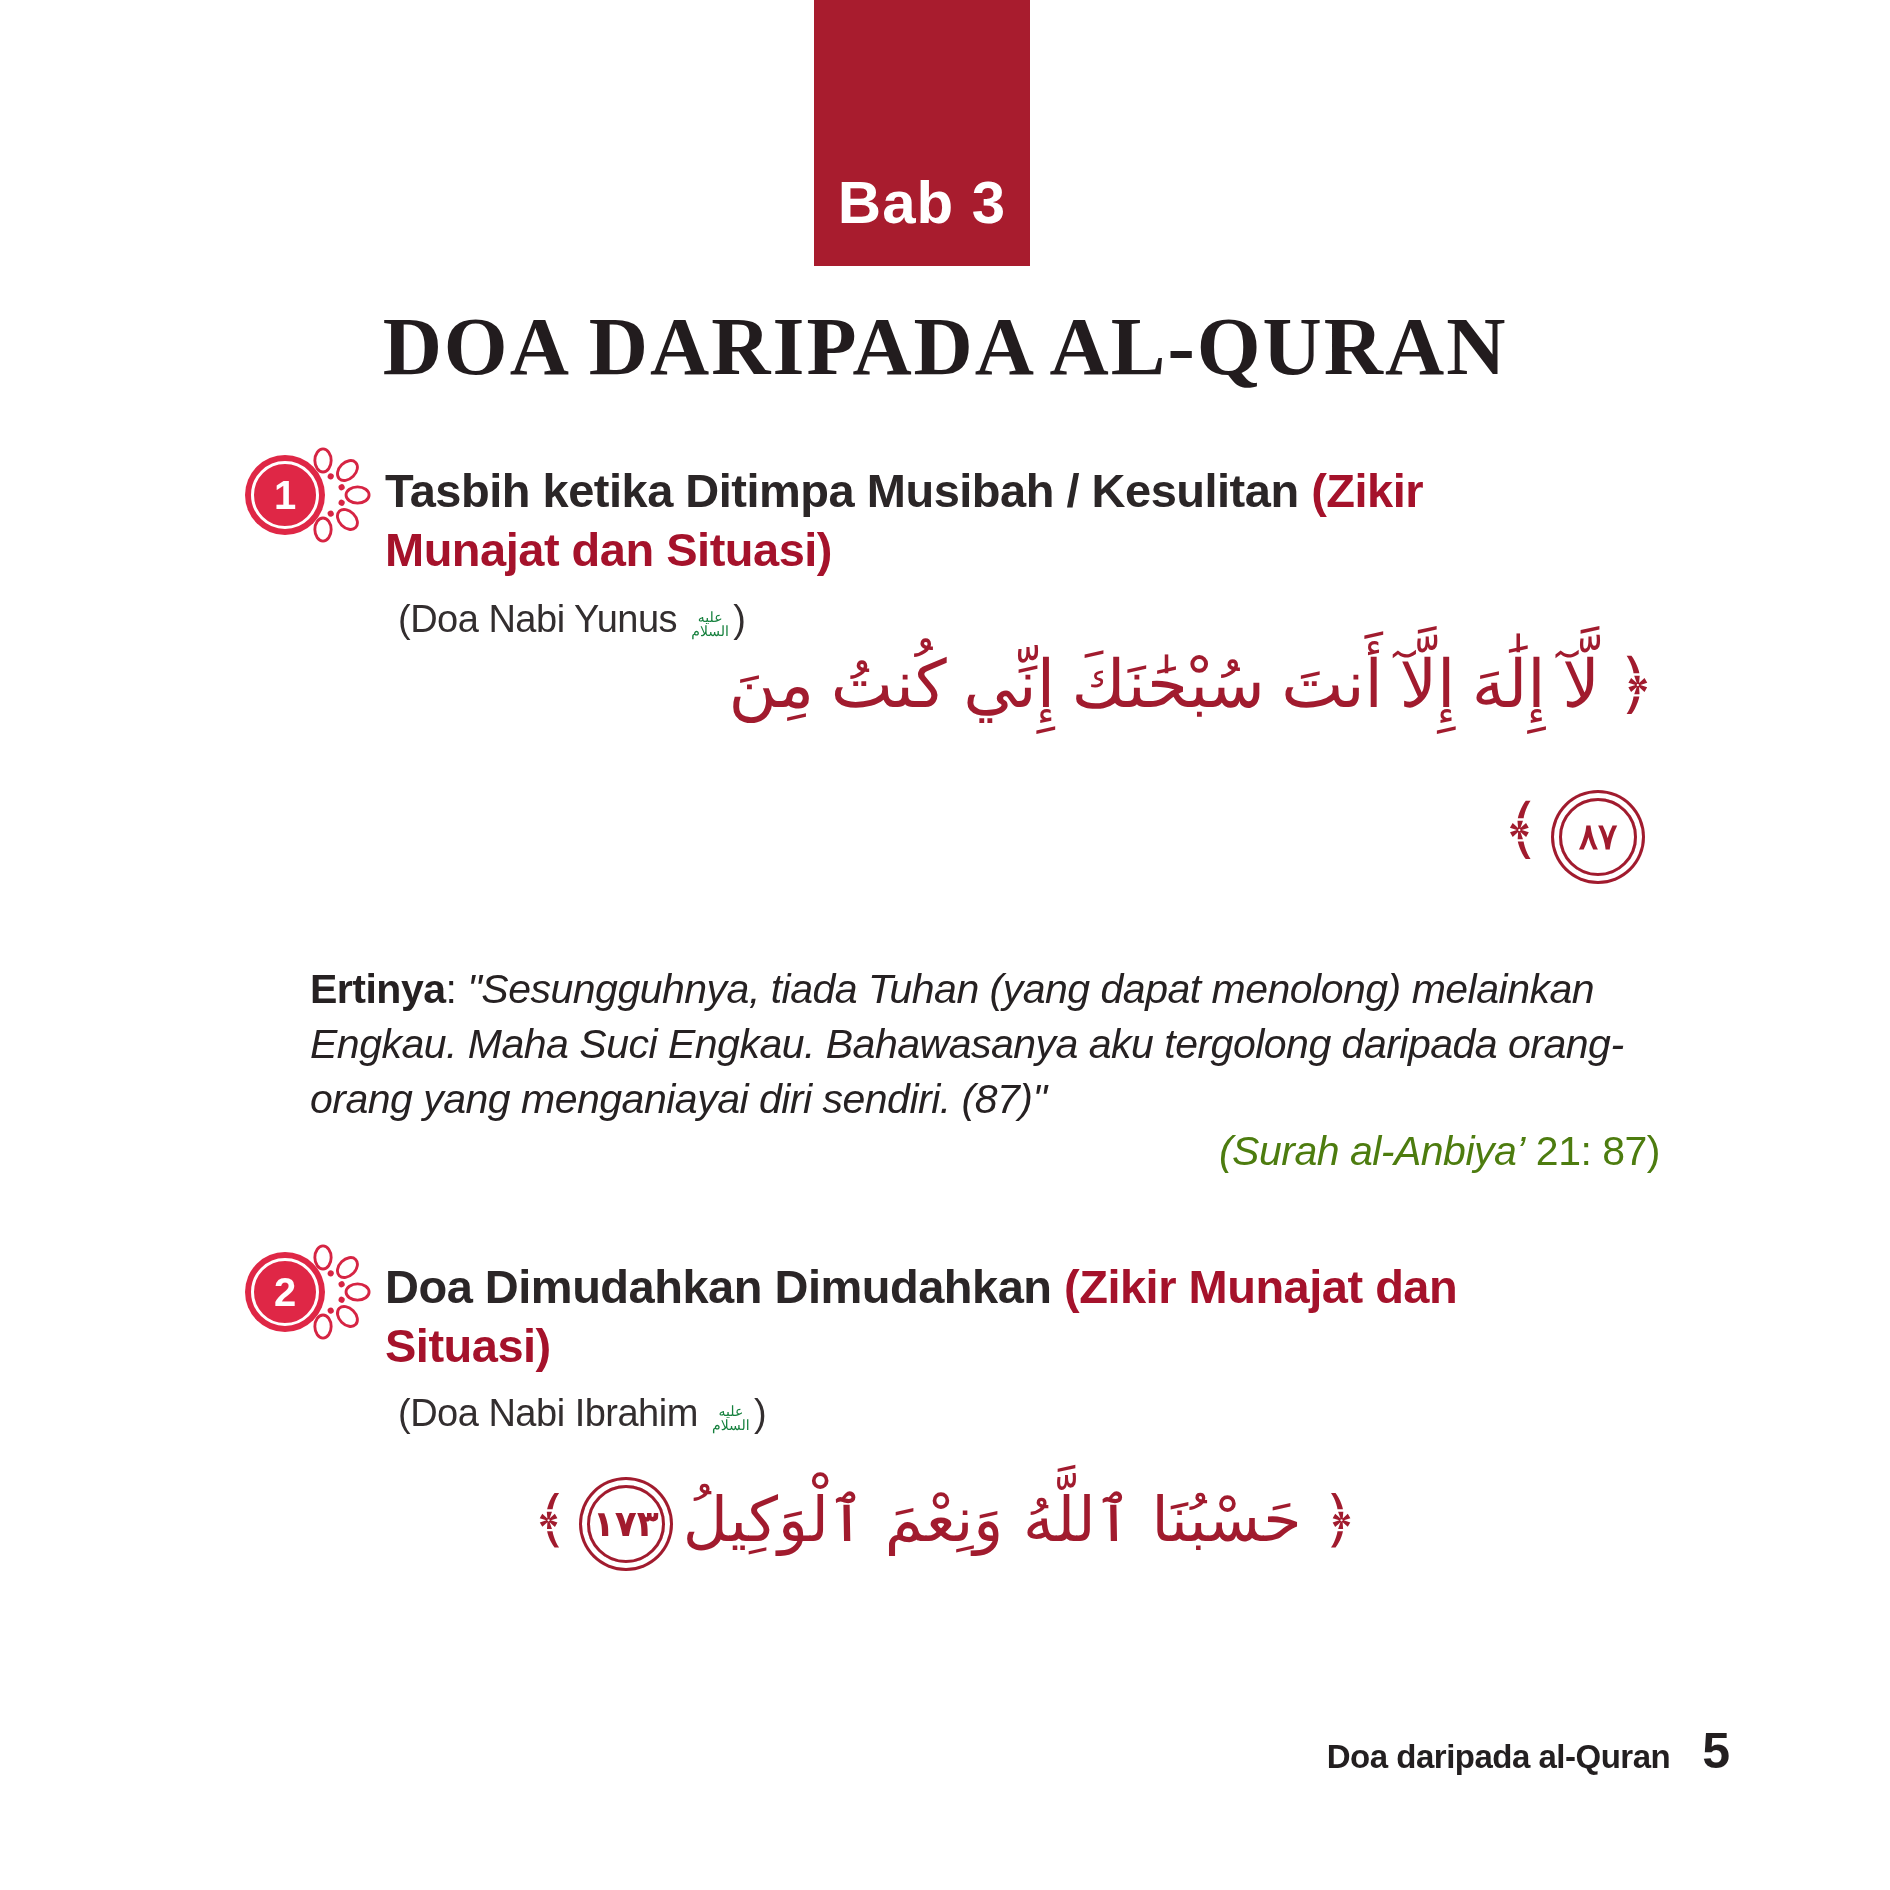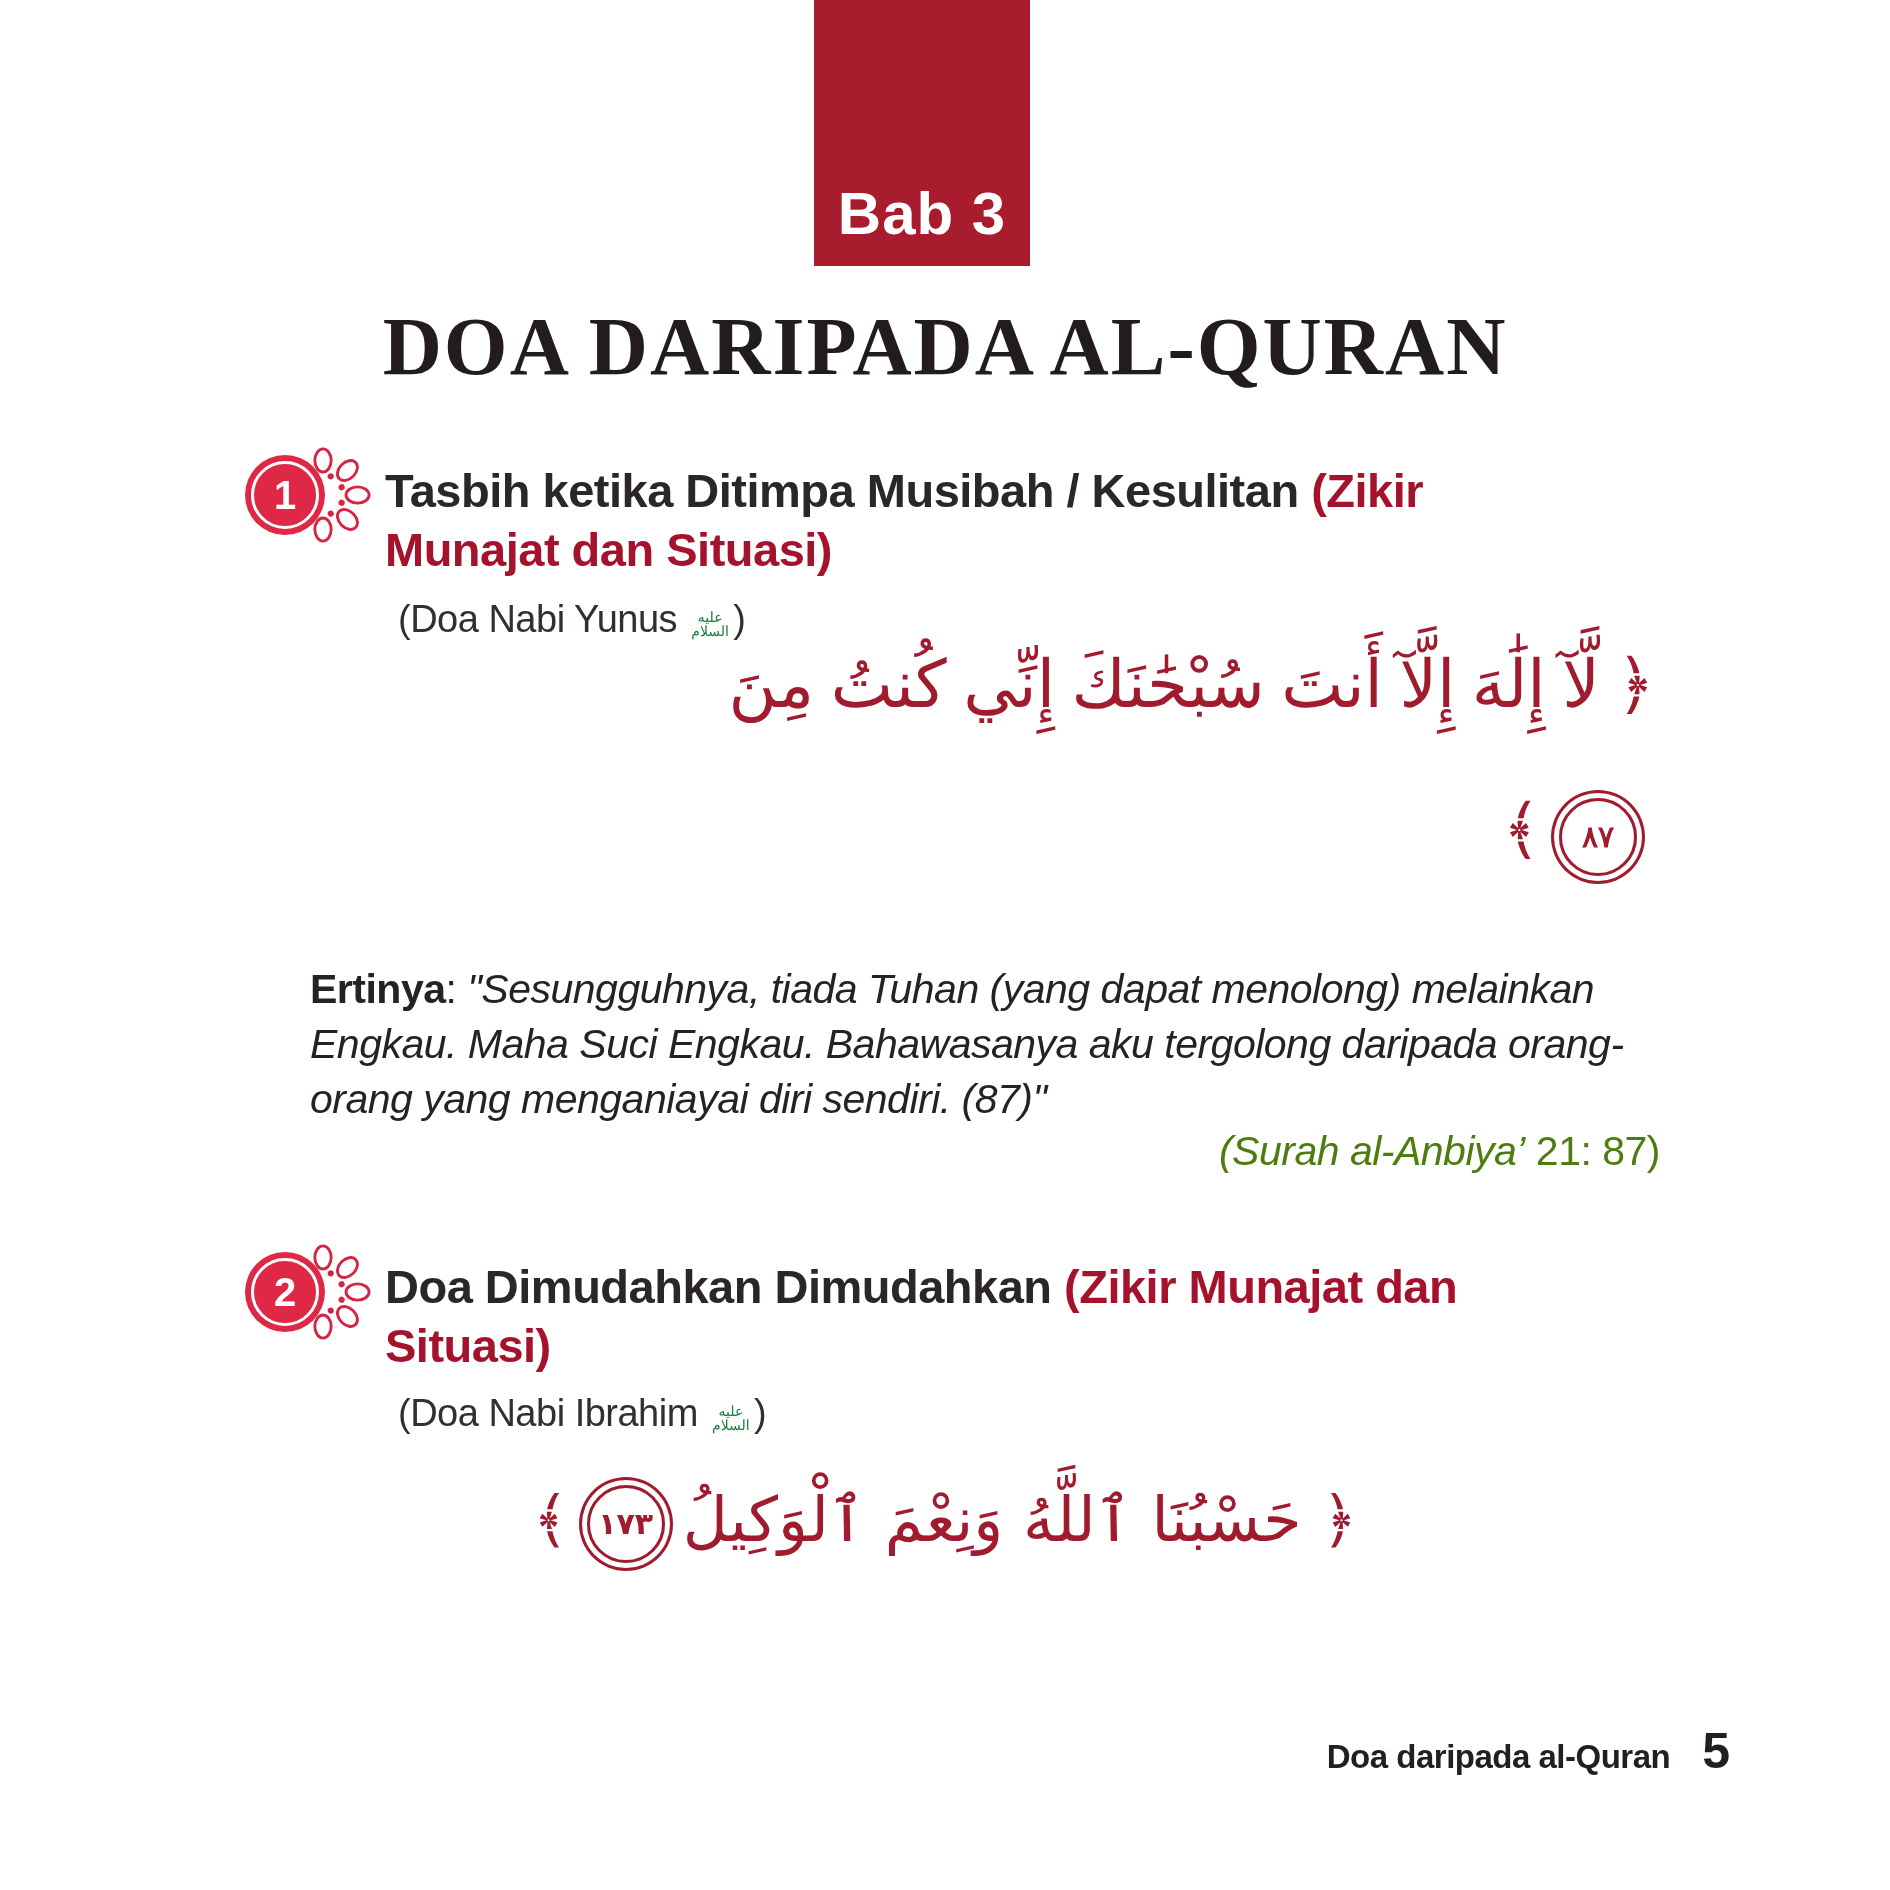--- a/index.html
+++ b/index.html
@@ -9,21 +9,21 @@
   }
   .abs{position:absolute;}
 
   
   .chapter-box{
     left:814px;top:0;width:216px;height:266px;background:#A81C2E;
     display:flex;align-items:flex-end;justify-content:center;
   }
   .chapter-box span{
     color:#ffffff;font-weight:bold;font-size:60px;line-height:1;
-    padding-bottom:22px;letter-spacing:1px;
+    padding-bottom:33px;letter-spacing:1px;
   }
 
   
   .page-title{
     left:0;right:0;top:300px;margin:0;text-align:center;
     font-family:"Liberation Serif",serif;font-weight:bold;
     font-size:82px;letter-spacing:2px;color:#221C1E;
   }
 
   
@@ -58,21 +58,21 @@
     font-family:"DejaVu Sans",sans-serif;color:#A11B2E;
   }
   .a-v1{right:235px;width:1330px;font-size:66px;}
   .a-line{line-height:2.2;white-space:nowrap;}
   .medallion{
     display:inline-flex;align-items:center;justify-content:center;
     width:72px;height:72px;border:3px solid #A11B2E;border-radius:50%;
     box-shadow:0 0 0 5px #ffffff,0 0 0 8px #A11B2E;
     vertical-align:middle;margin:0 18px;
   }
-  .m-num{font-size:30px;font-weight:bold;line-height:1;}
+  .m-num{font-size:36px;font-weight:bold;line-height:1;}
   .a-v2{left:0;right:0;text-align:center;font-size:62px;}
 
   
   .translation{
     left:310px;top:962px;width:1370px;margin:0;
     font-size:41px;line-height:1.34;color:#262122;letter-spacing:-0.5px;
   }
   .translation b{font-style:normal;}
   .translation i{font-style:italic;}
   .source{

